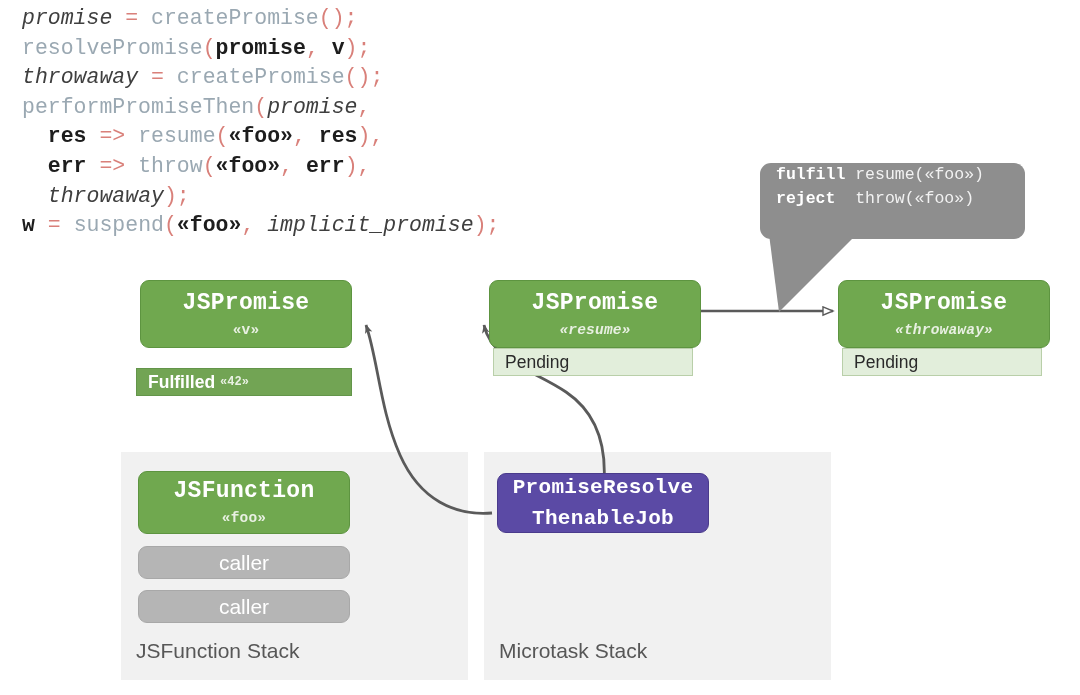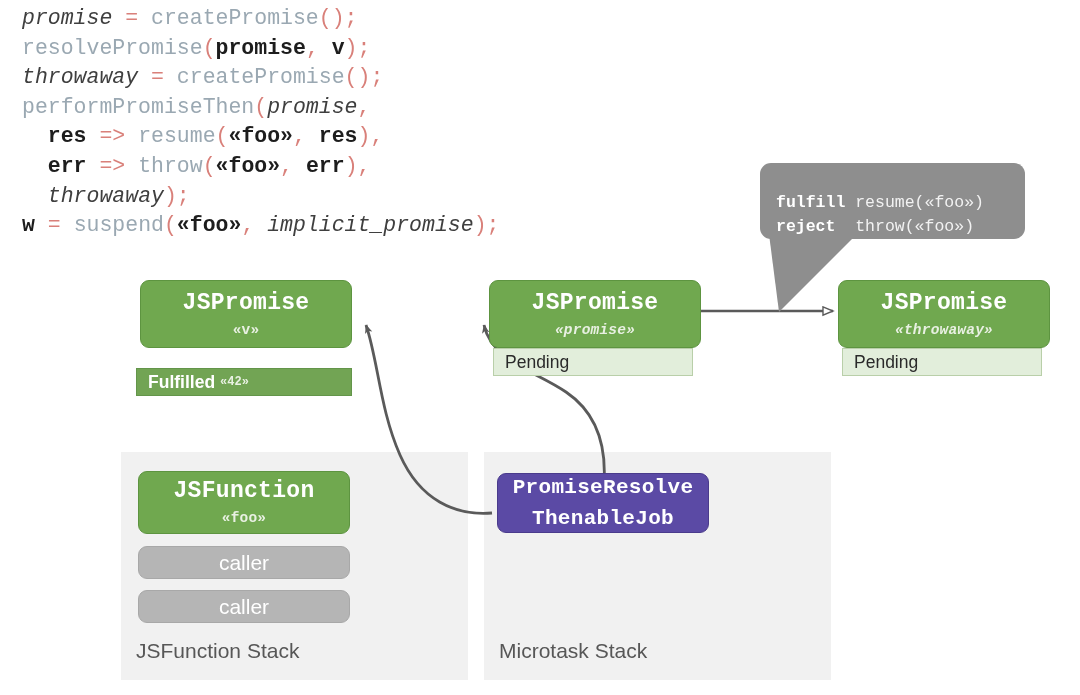--- a/index.html
+++ b/index.html
@@ -124,21 +124,21 @@
   }
 
   
   #callout{
     position:absolute;
     left:760px;top:163px;
     width:265px;height:76px;
     background:#8e8e8e;
     border-radius:11px;
     z-index:8;
-    display:flex;align-items:flex-end;
+    display:flex;align-items:flex-start;
   }
   #callout-inner{
     font-family:"Liberation Mono","DejaVu Sans Mono",monospace;
     font-size:16.5px;
     line-height:24px;
     color:#ffffff;
     padding-left:16px;
     white-space:pre;
   }
   #callout-inner b{font-weight:bold;color:#ffffff;}
@@ -202,21 +202,21 @@
   <div class="node green" style="left:140px;top:280px;width:212px;height:68px;">
     <div class="title">JSPromise</div>
     <div class="sub">«v»</div>
   </div>
 
   <div class="strip pale" style="left:493px;top:348px;width:200px;height:28px;">
     <span>Pending</span>
   </div>
   <div class="node green" style="left:489px;top:280px;width:212px;height:68px;">
     <div class="title">JSPromise</div>
-    <div class="sub ital">«promise»</div>
+    <div class="sub ital">«resume»</div>
   </div>
 
   <div class="strip pale" style="left:842px;top:348px;width:200px;height:28px;">
     <span>Pending</span>
   </div>
   <div class="node green" style="left:838px;top:280px;width:212px;height:68px;">
     <div class="title">JSPromise</div>
     <div class="sub ital">«throwaway»</div>
   </div>
 

